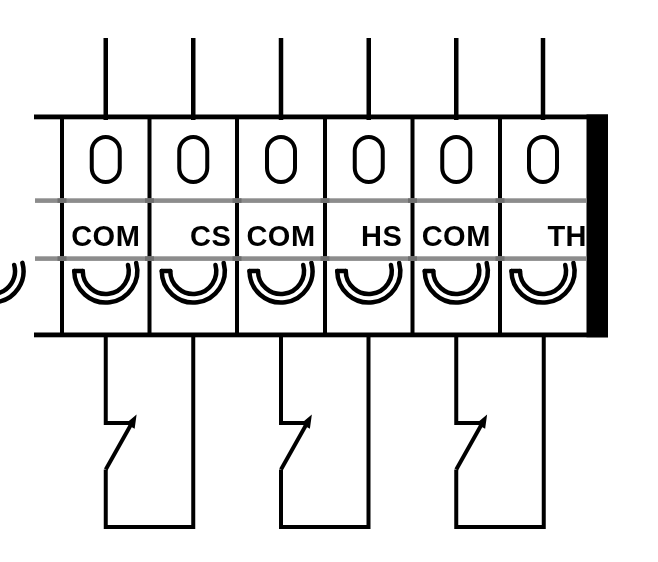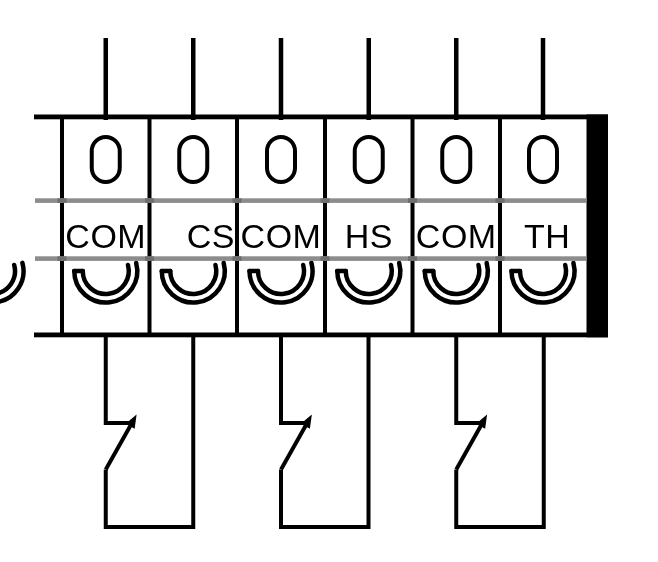--- a/index.html
+++ b/index.html
@@ -8,21 +8,21 @@
     font-family:"Liberation Sans", sans-serif;overflow:hidden;
   }
   .stage svg{position:absolute;left:0;top:0;}
   .k{stroke:#000000;fill:none;}
   .w45{stroke-width:4.5;}
   .w4{stroke-width:4;}
   .rcap{stroke-linecap:round;}
   .tlabel{
     position:absolute;top:203px;height:67px;
     display:flex;align-items:center;justify-content:center;
-    font-size:34px;color:#000000;letter-spacing:.5px;white-space:nowrap;
+    font-size:29px;color:#000000;letter-spacing:.5px;white-space:nowrap;font-weight:bold;
   }
 </style>
 </head>
 <body>
 
 <div class="stage">
 
   <svg width="658" height="562" viewBox="0 0 658 562">
     <defs>
 
@@ -85,18 +85,18 @@
 
     <use href="#pair-sym" transform="translate(105.75,337)"></use>
     <use href="#pair-sym" transform="translate(281,337)"></use>
     <use href="#pair-sym" transform="translate(456.25,337)"></use>
   </svg>
 
   <div>
     <div class="tlabel" style="left:62px;width:87.5px;">COM</div>
     <div class="tlabel" style="left:167px;width:87.5px;">CS</div>
     <div class="tlabel" style="left:237px;width:88px;">COM</div>
-    <div class="tlabel" style="left:325px;width:87.5px;">HS</div>
+    <div class="tlabel" style="left:338px;width:87.5px;">HS</div>
     <div class="tlabel" style="left:412.5px;width:87.5px;">COM</div>
-    <div class="tlabel" style="left:504px;width:86.5px;">TH</div>
+    <div class="tlabel" style="left:524px;width:86.5px;">TH</div>
   </div>
 
 </div>
 
 </body></html>

